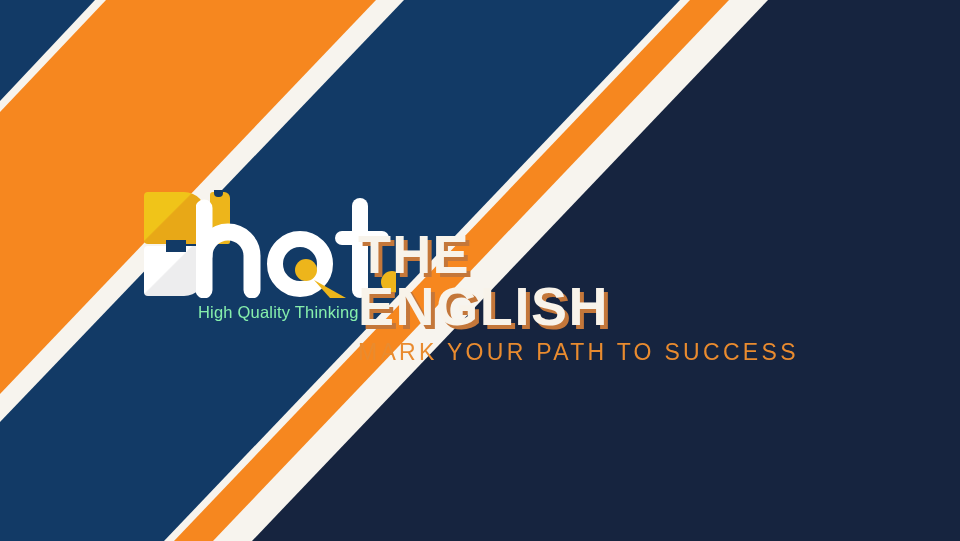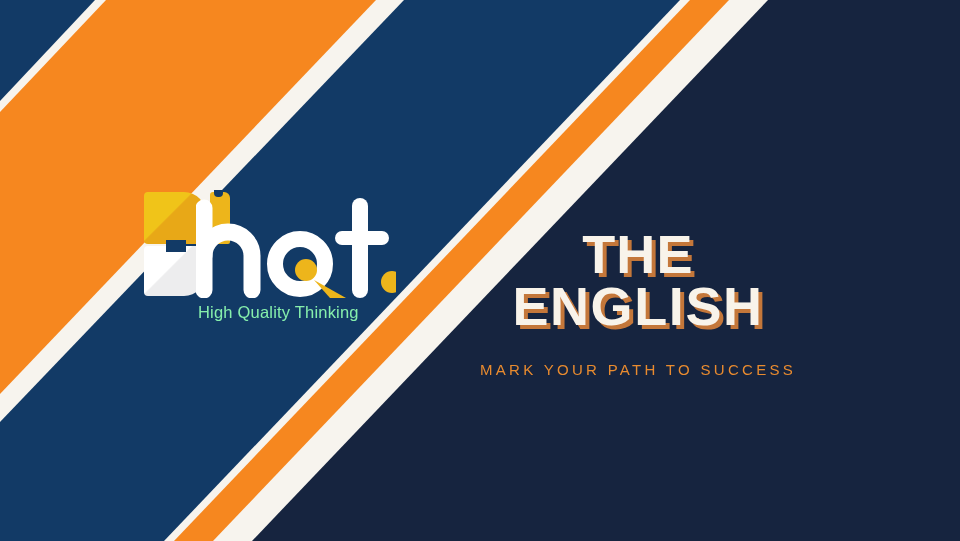--- a/index.html
+++ b/index.html
@@ -146,40 +146,40 @@
     color: #86efac;
     letter-spacing: 0.2px;
     white-space: nowrap;
   }
 
   
   .headline-block {
     position: absolute;
     right: 42px;
     top: 228px;
-    text-align: center;
+    text-align: left;
     width: 560px;
   }
   .headline {
     font-size: 54px;
     font-weight: bold;
     color: #F8F3EA;
     line-height: 0.97;
     letter-spacing: 1.2px;
     text-shadow: 4px 4px 0 #C4773A;
     margin: 0;
     text-transform: uppercase;
     white-space: nowrap;
   }
   .headline-line-2 { letter-spacing: 1.6px; }
   .headline-line-3 { letter-spacing: 1.6px; }
 
   .sub-tagline {
-    margin-top: 28px;
-    font-size: 15px;
+    margin-top: 6px;
+    font-size: 23px;
     color: #E98B2F;
     letter-spacing: 3.3px;
     text-transform: uppercase;
     white-space: nowrap;
     font-weight: 400;
   }
 </style>
 </head>
 <body>
 

